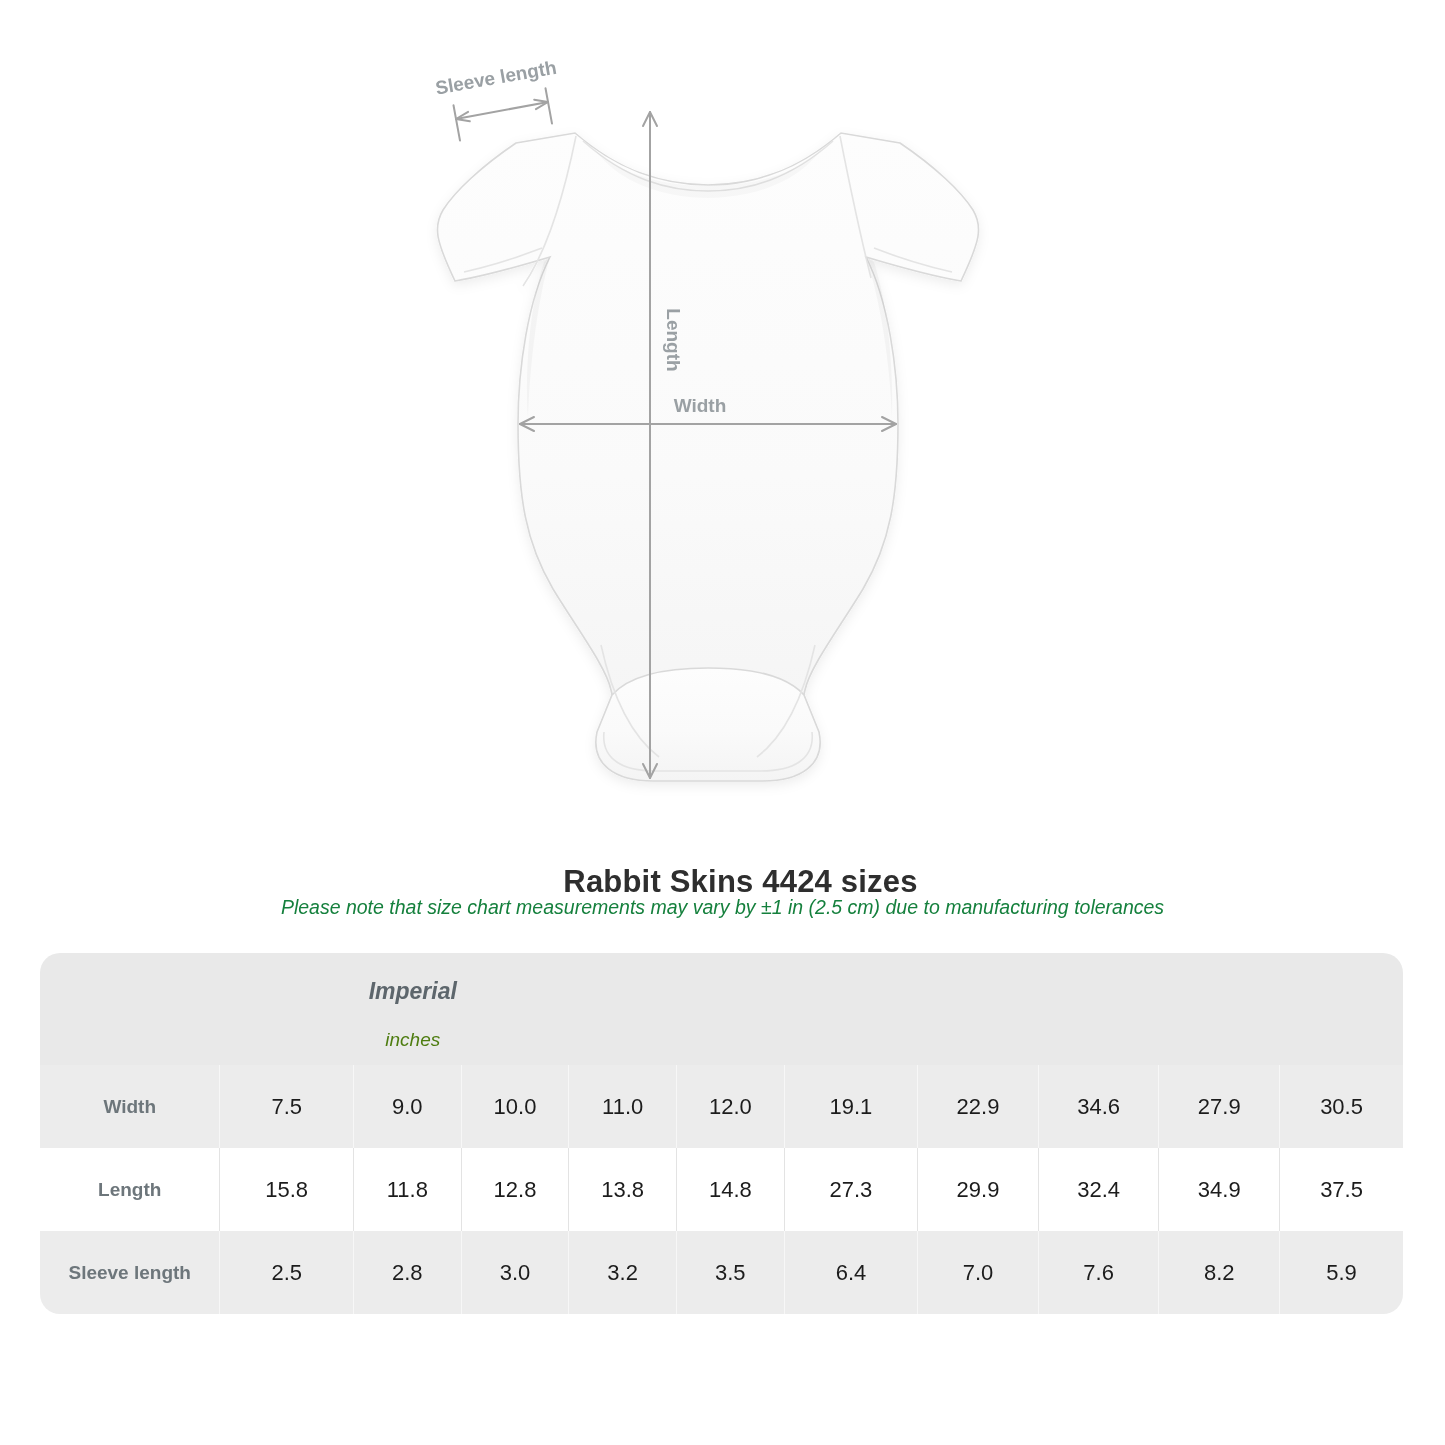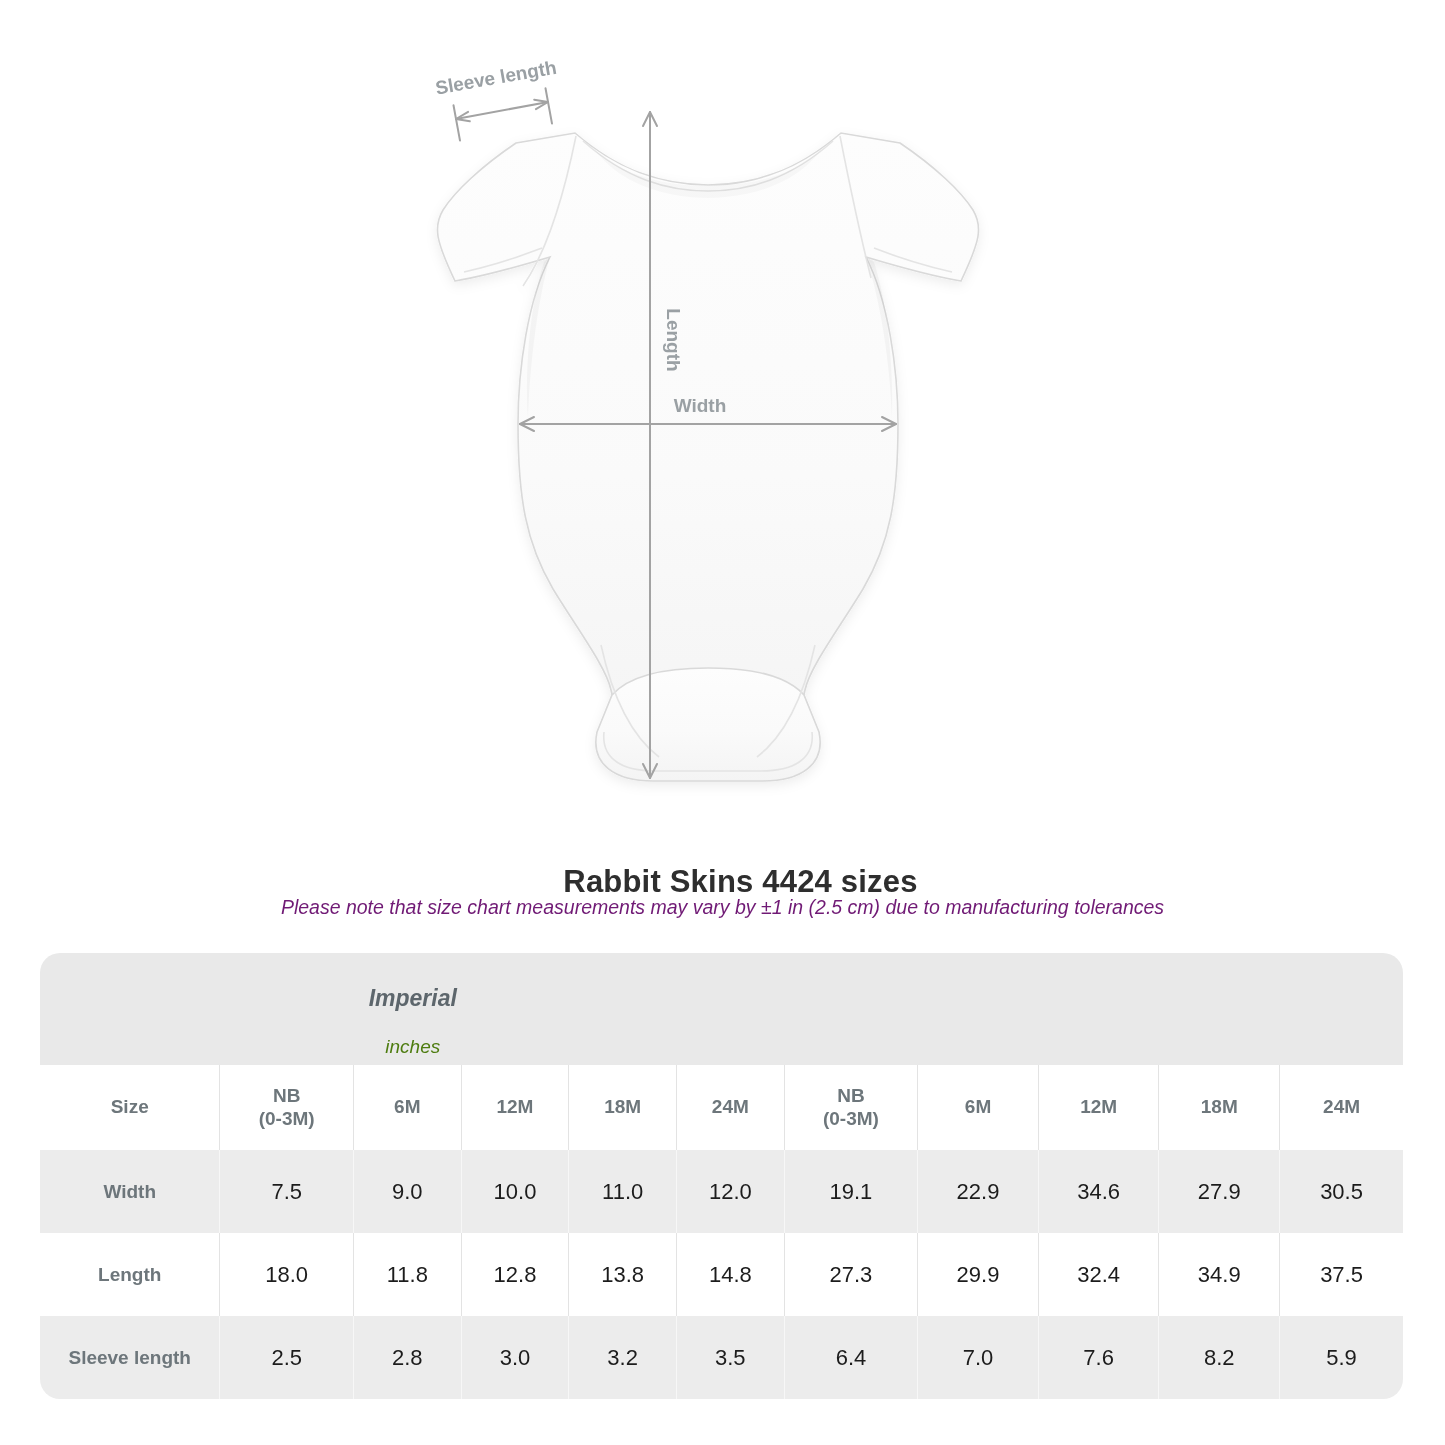--- a/index.html
+++ b/index.html
@@ -17,30 +17,30 @@
   .diagram { position: absolute; left: 0; top: 0; width: 1445px; height: 840px; }
 
   
   .page-title {
     position: absolute; top: 846px; left: 0; width: 100%;
     text-align: center; font-size: 31px; font-weight: bold; color: #2e2e2e;
     margin: 18px; letter-spacing: 0.2px;
   }
   .page-subtitle {
     position: absolute; top: 896px; left: 0; width: 100%;
-    text-align: center; font-size: 19.5px; font-style: italic; color: #701a75;
+    text-align: center; font-size: 19.5px; font-style: italic; color: #15803d;
     margin: 0;
   }
 
   
   .table-card {
     position: absolute; top: 953px; left: 40px; width: 1363px;
     border-radius: 20px; overflow: hidden;
   }
-  .unit-band { display: flex; background: #e9e9e9; height: 112px; align-items: center; }
+  .unit-band { display: flex; background: #e9e9e9; height: 112px; }
   .unit-band .band-section { text-align: center; padding-top: 24px; box-sizing: border-box; }
   .band-imperial { width: 54.7%; }
   .band-metric { width: 45.3%; }
   .band-title { font-size: 23px; font-weight: bold; font-style: italic; color: #5d666c; line-height: 1.3; }
   .band-unit { font-size: 19px; font-style: italic; color: #4d7c0f; margin-top: 22px; }
 
   table.size-table { width: 100%; border-collapse: collapse; table-layout: fixed; }
   table.size-table tr { height: 83px; }
   table.size-table tr.header-row { height: 85px; }
   table.size-table th, table.size-table td {
@@ -169,51 +169,38 @@
           <col style="width:7.9%">
           <col style="width:7.9%">
           <col style="width:7.9%">
         <col style="width:9.8%">
           <col style="width:8.85%">
           <col style="width:8.85%">
           <col style="width:8.85%">
           <col style="width:9.05%">
       </colgroup>
       <tbody>
-        <tr class="header-row">
-          <th>Size</th>
-          <th><span>NB</span><br><span>(0-3M)</span></th>
-          <th>6M</th>
-          <th>12M</th>
-          <th>18M</th>
-          <th>24M</th>
-          <th><span>NB</span><br><span>(0-3M)</span></th>
-          <th>6M</th>
-          <th>12M</th>
-          <th>18M</th>
-          <th>24M</th>
-        </tr>
 
         <tr class="row-gray">
           <td class="row-label">Width</td>
           <td class="val">7.5</td>
           <td class="val">9.0</td>
           <td class="val">10.0</td>
           <td class="val">11.0</td>
           <td class="val">12.0</td>
           <td class="val">19.1</td>
           <td class="val">22.9</td>
           <td class="val">34.6</td>
           <td class="val">27.9</td>
           <td class="val">30.5</td>
         </tr>
 
         <tr class="row-white">
           <td class="row-label">Length</td>
-          <td class="val">18.0</td>
+          <td class="val">15.8</td>
           <td class="val">11.8</td>
           <td class="val">12.8</td>
           <td class="val">13.8</td>
           <td class="val">14.8</td>
           <td class="val">27.3</td>
           <td class="val">29.9</td>
           <td class="val">32.4</td>
           <td class="val">34.9</td>
           <td class="val">37.5</td>
         </tr>

